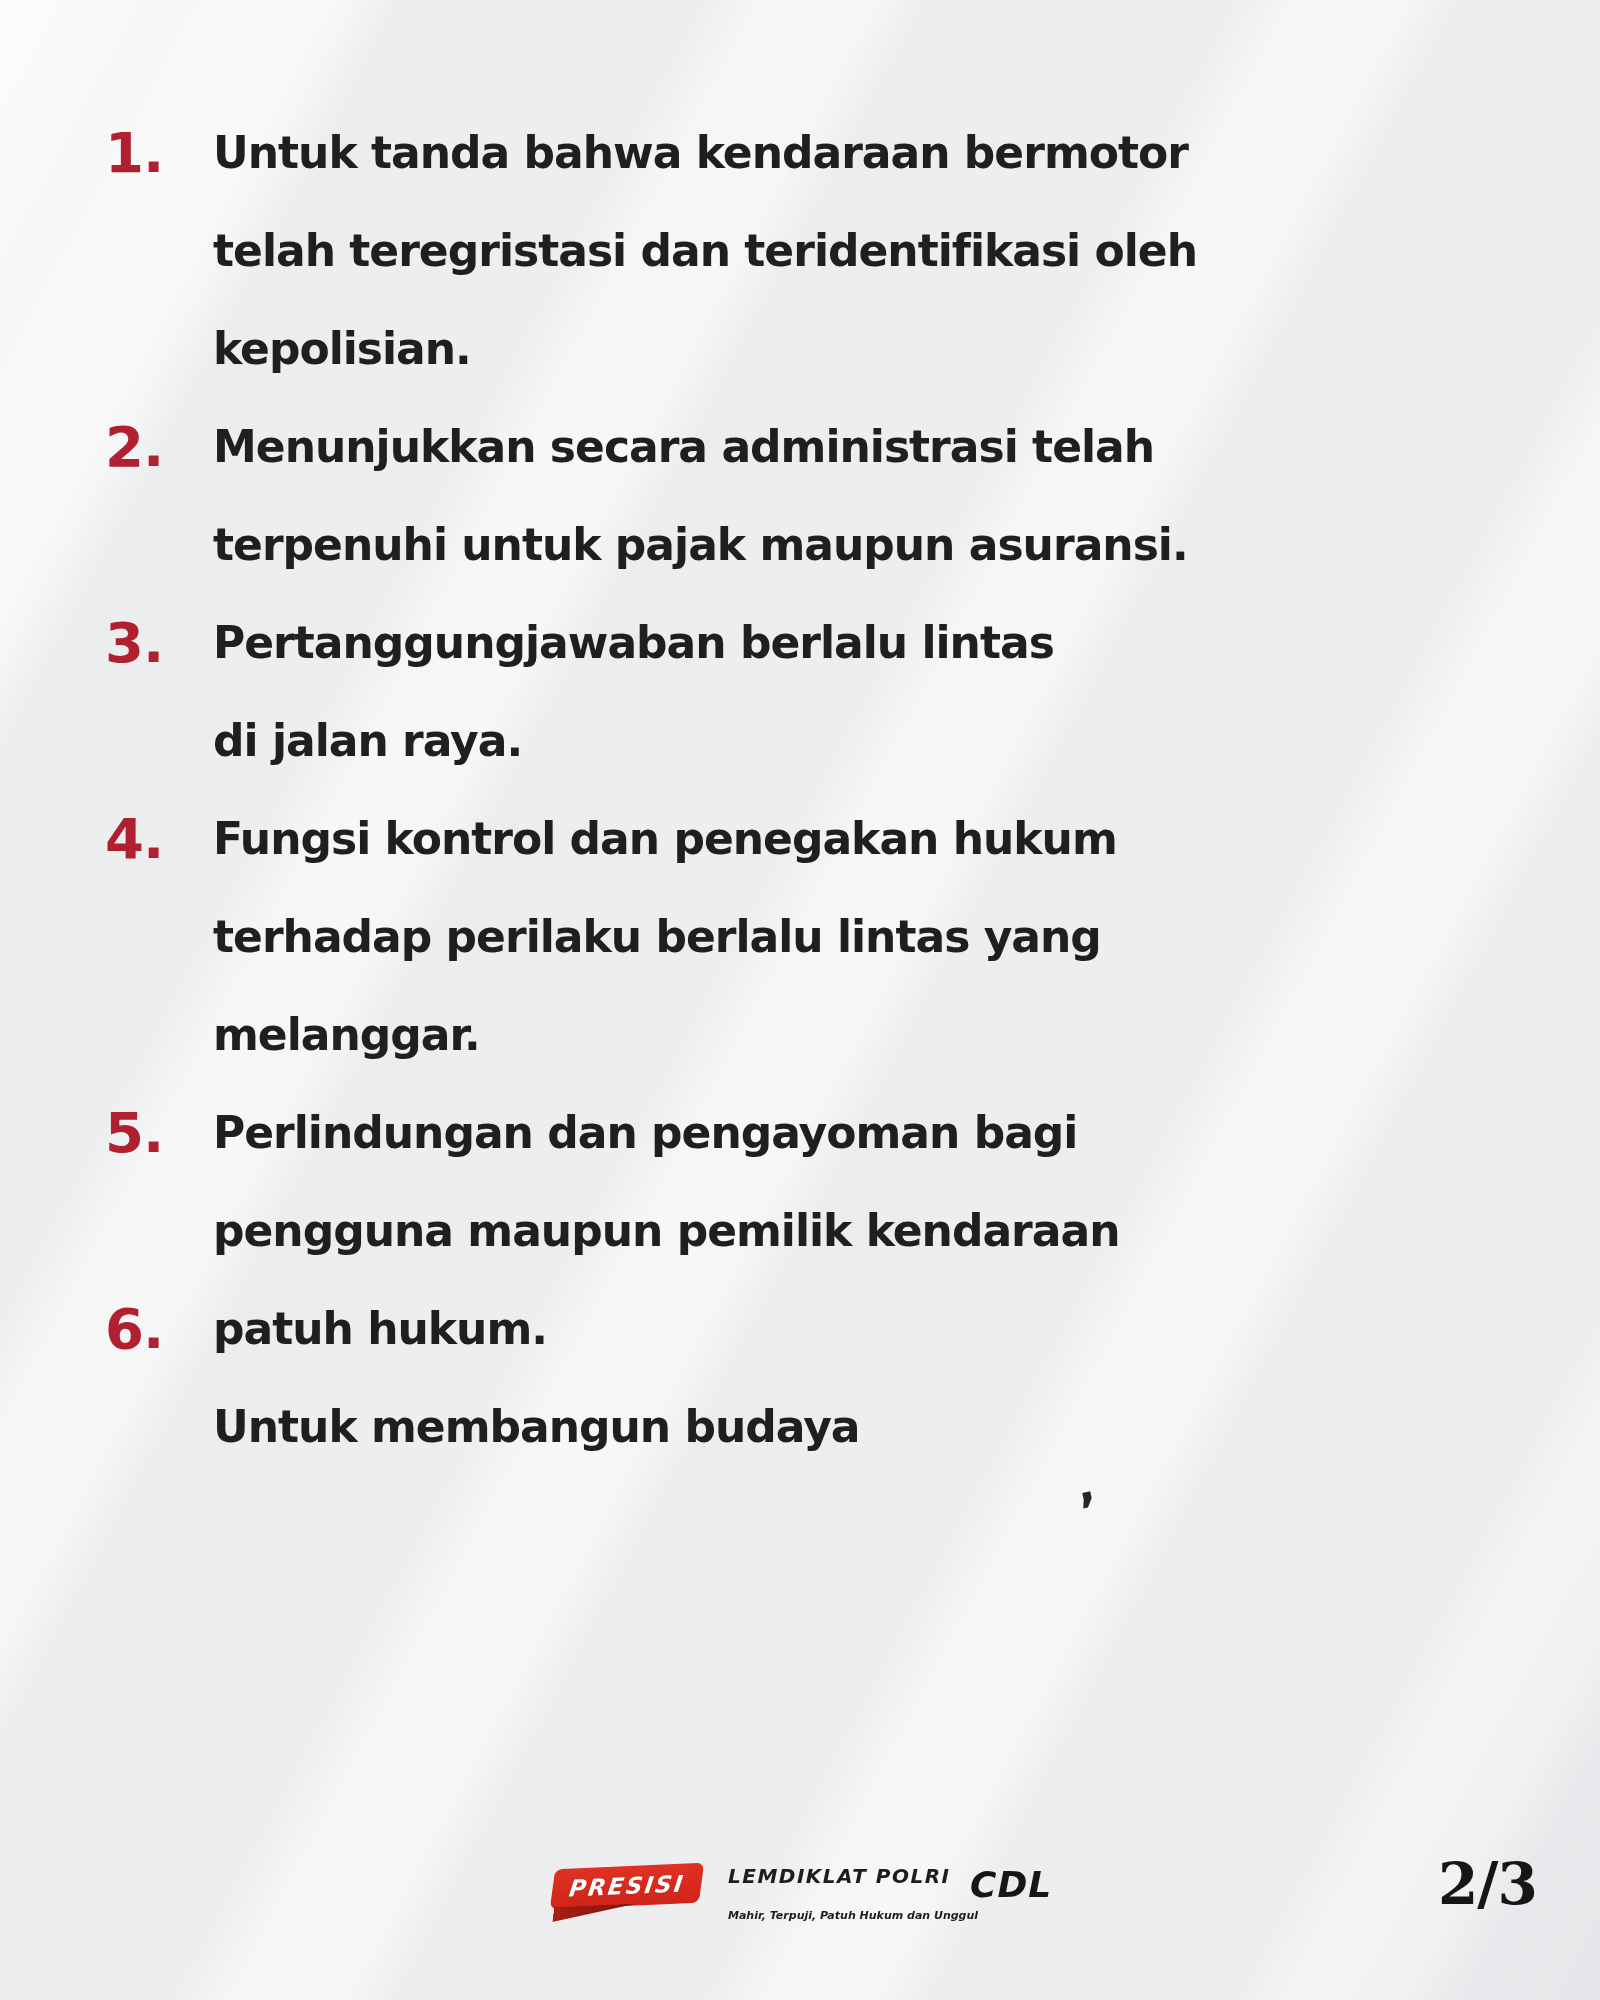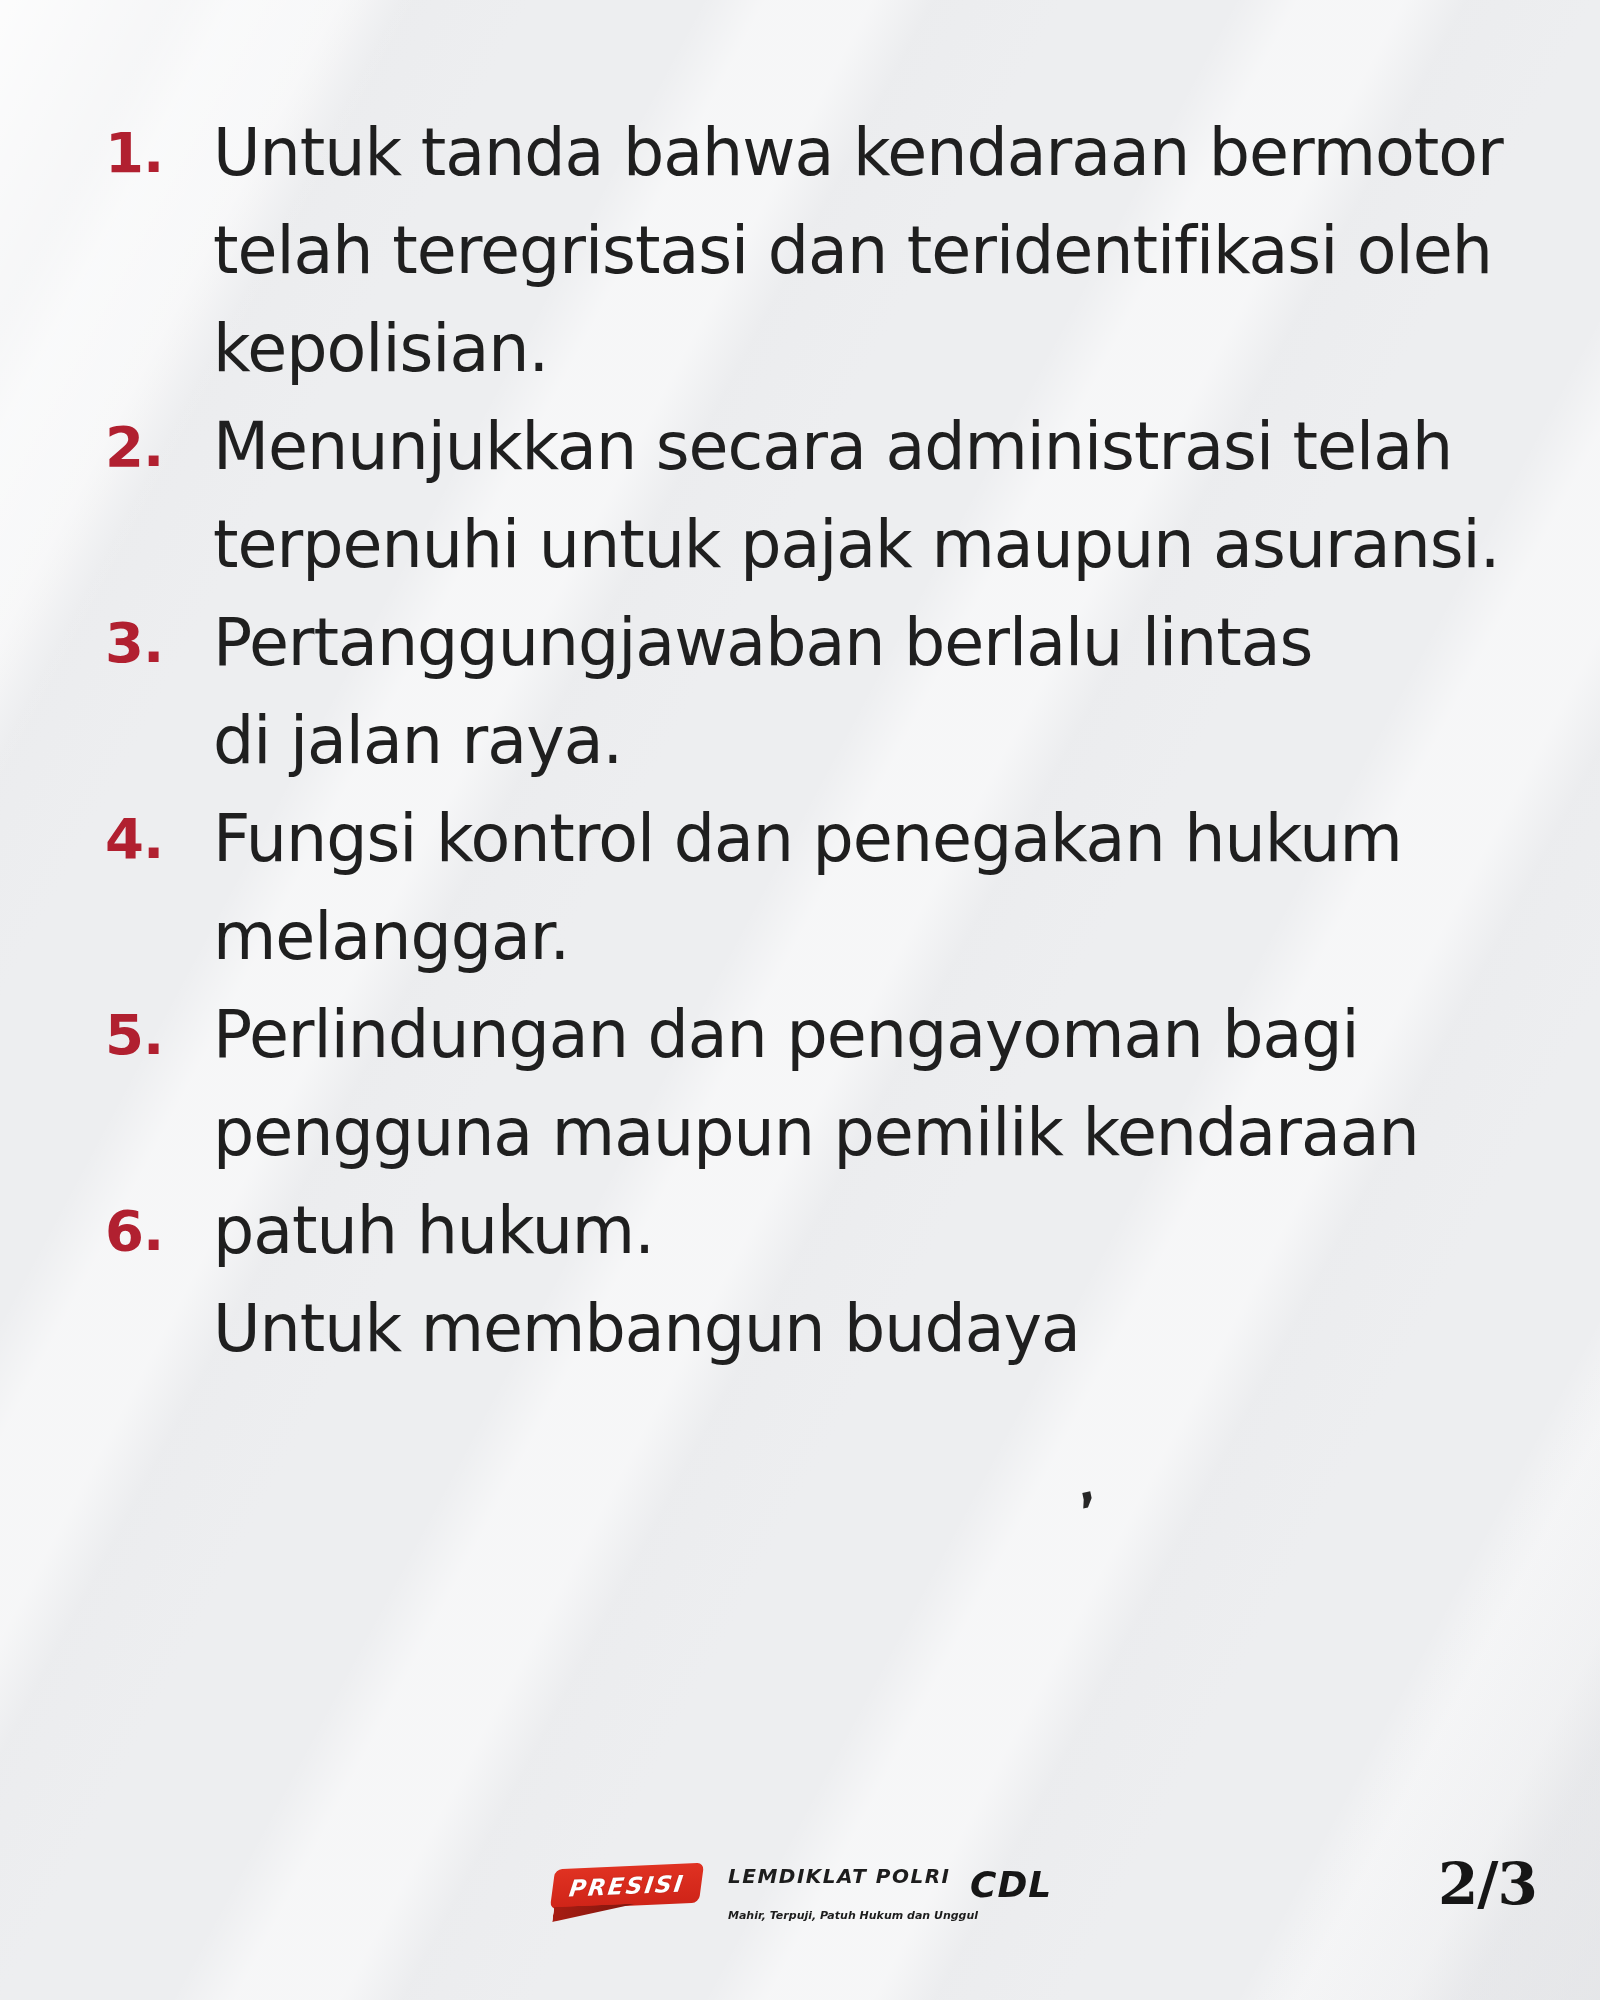--- a/index.html
+++ b/index.html
@@ -32,23 +32,23 @@
     flex:0 0 108px;
     margin-left:105px;
     font-size:56px;
     line-height:98px;
     font-weight:bold;
     color:#b12030;
     letter-spacing:-1px;
   }
   .lines{flex:1 1 auto;min-width:0;}
   .line{
-    font-size:65px;
+    font-size:44px;
     line-height:98px;
-    font-weight:normal;
+    font-weight:bold;
     color:#1f1f1f;
     letter-spacing:-1px;
     white-space:nowrap;
   }
 
   
   .stray-mark{
     position:absolute;
     left:1076px; top:1462px;
     font-size:46px;
@@ -153,20 +153,21 @@
       <div class="lines">
         <div class="line">Pertanggungjawaban berlalu lintas</div>
         <div class="line">di jalan raya.</div>
       </div>
     </div>
 
     <div class="item">
       <span class="num">4.</span>
       <div class="lines">
         <div class="line">Fungsi kontrol dan penegakan hukum</div>
+        <div class="line">terhadap perilaku berlalu lintas yang</div>
         <div class="line">melanggar.</div>
       </div>
     </div>
 
     <div class="item">
       <span class="num">5.</span>
       <div class="lines">
         <div class="line">Perlindungan dan pengayoman bagi</div>
         <div class="line">pengguna maupun pemilik kendaraan</div>
       </div>

